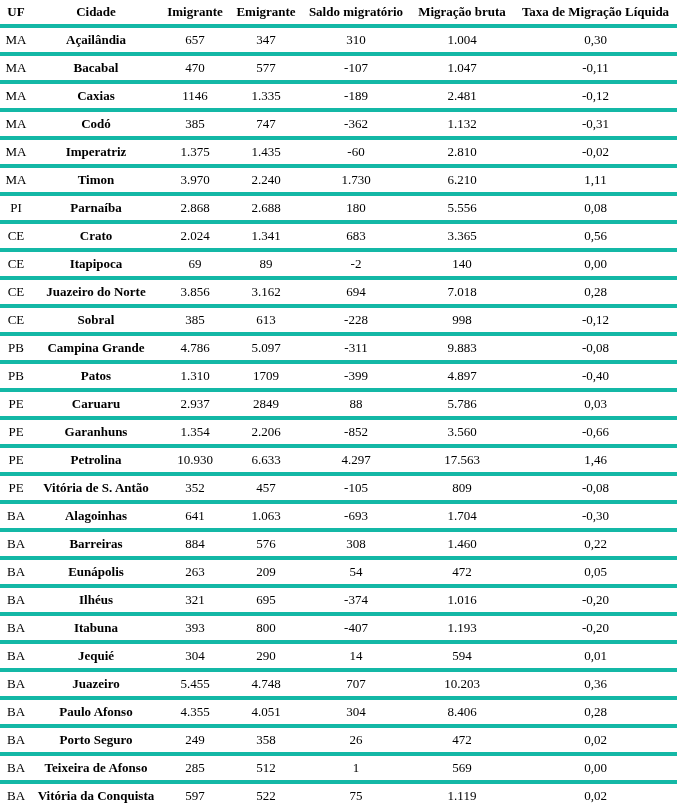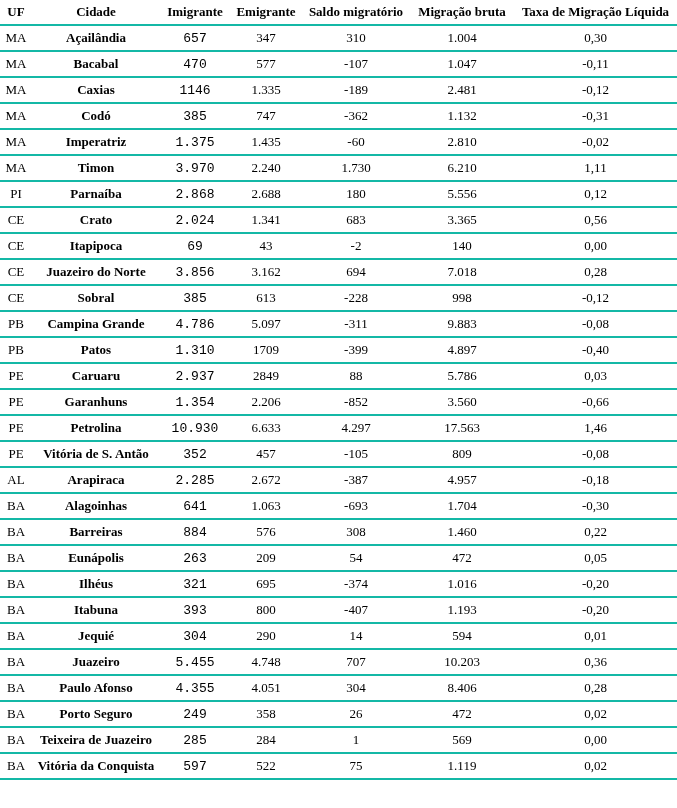--- a/index.html
+++ b/index.html
@@ -15,37 +15,37 @@
   }
   table.migration {
     width: 677px;
     border-collapse: collapse;
     table-layout: fixed;
     font-family: "Liberation Serif", serif;
     font-size: 13px;
     color: #000000;
   }
   table.migration tr {
-    border-bottom: 2px solid #14b8a6;
+    border-bottom: 4px solid #14b8a6;
   }
   table.migration th,
   table.migration td {
     height: 24px;
     text-align: center;
     vertical-align: middle;
     padding: 0 2px;
     white-space: nowrap;
     overflow: hidden;
   }
   table.migration thead th {
     font-weight: bold;
   }
   .col0 { width: 32px; margin-left: 8px; }
   .col1 { width: 128px; font-weight: bold; }
-  .col2 { width: 70px; font-family: Liberation Mono, monospace; }
+  .col2 { width: 70px; }
   .col3 { width: 72px; }
   .col4 { width: 108px; margin-top: 35px; }
   .col5 { width: 104px; }
   .col6 { width: 163px; }
 </style>
 </head>
 <body>
 
 <div class="page">
   <table class="migration">
@@ -124,36 +124,36 @@
           <td class="col5">6.210</td>
           <td class="col6">1,11</td>
         </tr>
         <tr>
           <td class="col0">PI</td>
           <td class="col1">Parnaíba</td>
           <td class="col2">2.868</td>
           <td class="col3">2.688</td>
           <td class="col4">180</td>
           <td class="col5">5.556</td>
-          <td class="col6">0,12</td>
+          <td class="col6">0,08</td>
         </tr>
         <tr>
           <td class="col0">CE</td>
           <td class="col1">Crato</td>
           <td class="col2">2.024</td>
           <td class="col3">1.341</td>
           <td class="col4">683</td>
           <td class="col5">3.365</td>
           <td class="col6">0,56</td>
         </tr>
         <tr>
           <td class="col0">CE</td>
           <td class="col1">Itapipoca</td>
           <td class="col2">69</td>
-          <td class="col3">43</td>
+          <td class="col3">89</td>
           <td class="col4">-2</td>
           <td class="col5">140</td>
           <td class="col6">0,00</td>
         </tr>
         <tr>
           <td class="col0">CE</td>
           <td class="col1">Juazeiro do Norte</td>
           <td class="col2">3.856</td>
           <td class="col3">3.162</td>
           <td class="col4">694</td>
@@ -217,29 +217,20 @@
         <tr>
           <td class="col0">PE</td>
           <td class="col1">Vitória de S. Antão</td>
           <td class="col2">352</td>
           <td class="col3">457</td>
           <td class="col4">-105</td>
           <td class="col5">809</td>
           <td class="col6">-0,08</td>
         </tr>
         <tr>
-          <td class="col0">AL</td>
-          <td class="col1">Arapiraca</td>
-          <td class="col2">2.285</td>
-          <td class="col3">2.672</td>
-          <td class="col4">-387</td>
-          <td class="col5">4.957</td>
-          <td class="col6">-0,18</td>
-        </tr>
-        <tr>
           <td class="col0">BA</td>
           <td class="col1">Alagoinhas</td>
           <td class="col2">641</td>
           <td class="col3">1.063</td>
           <td class="col4">-693</td>
           <td class="col5">1.704</td>
           <td class="col6">-0,30</td>
         </tr>
         <tr>
           <td class="col0">BA</td>
@@ -308,23 +299,23 @@
           <td class="col0">BA</td>
           <td class="col1">Porto Seguro</td>
           <td class="col2">249</td>
           <td class="col3">358</td>
           <td class="col4">26</td>
           <td class="col5">472</td>
           <td class="col6">0,02</td>
         </tr>
         <tr>
           <td class="col0">BA</td>
-          <td class="col1">Teixeira de Juazeiro</td>
+          <td class="col1">Teixeira de Afonso</td>
           <td class="col2">285</td>
-          <td class="col3">284</td>
+          <td class="col3">512</td>
           <td class="col4">1</td>
           <td class="col5">569</td>
           <td class="col6">0,00</td>
         </tr>
         <tr>
           <td class="col0">BA</td>
           <td class="col1">Vitória da Conquista</td>
           <td class="col2">597</td>
           <td class="col3">522</td>
           <td class="col4">75</td>

